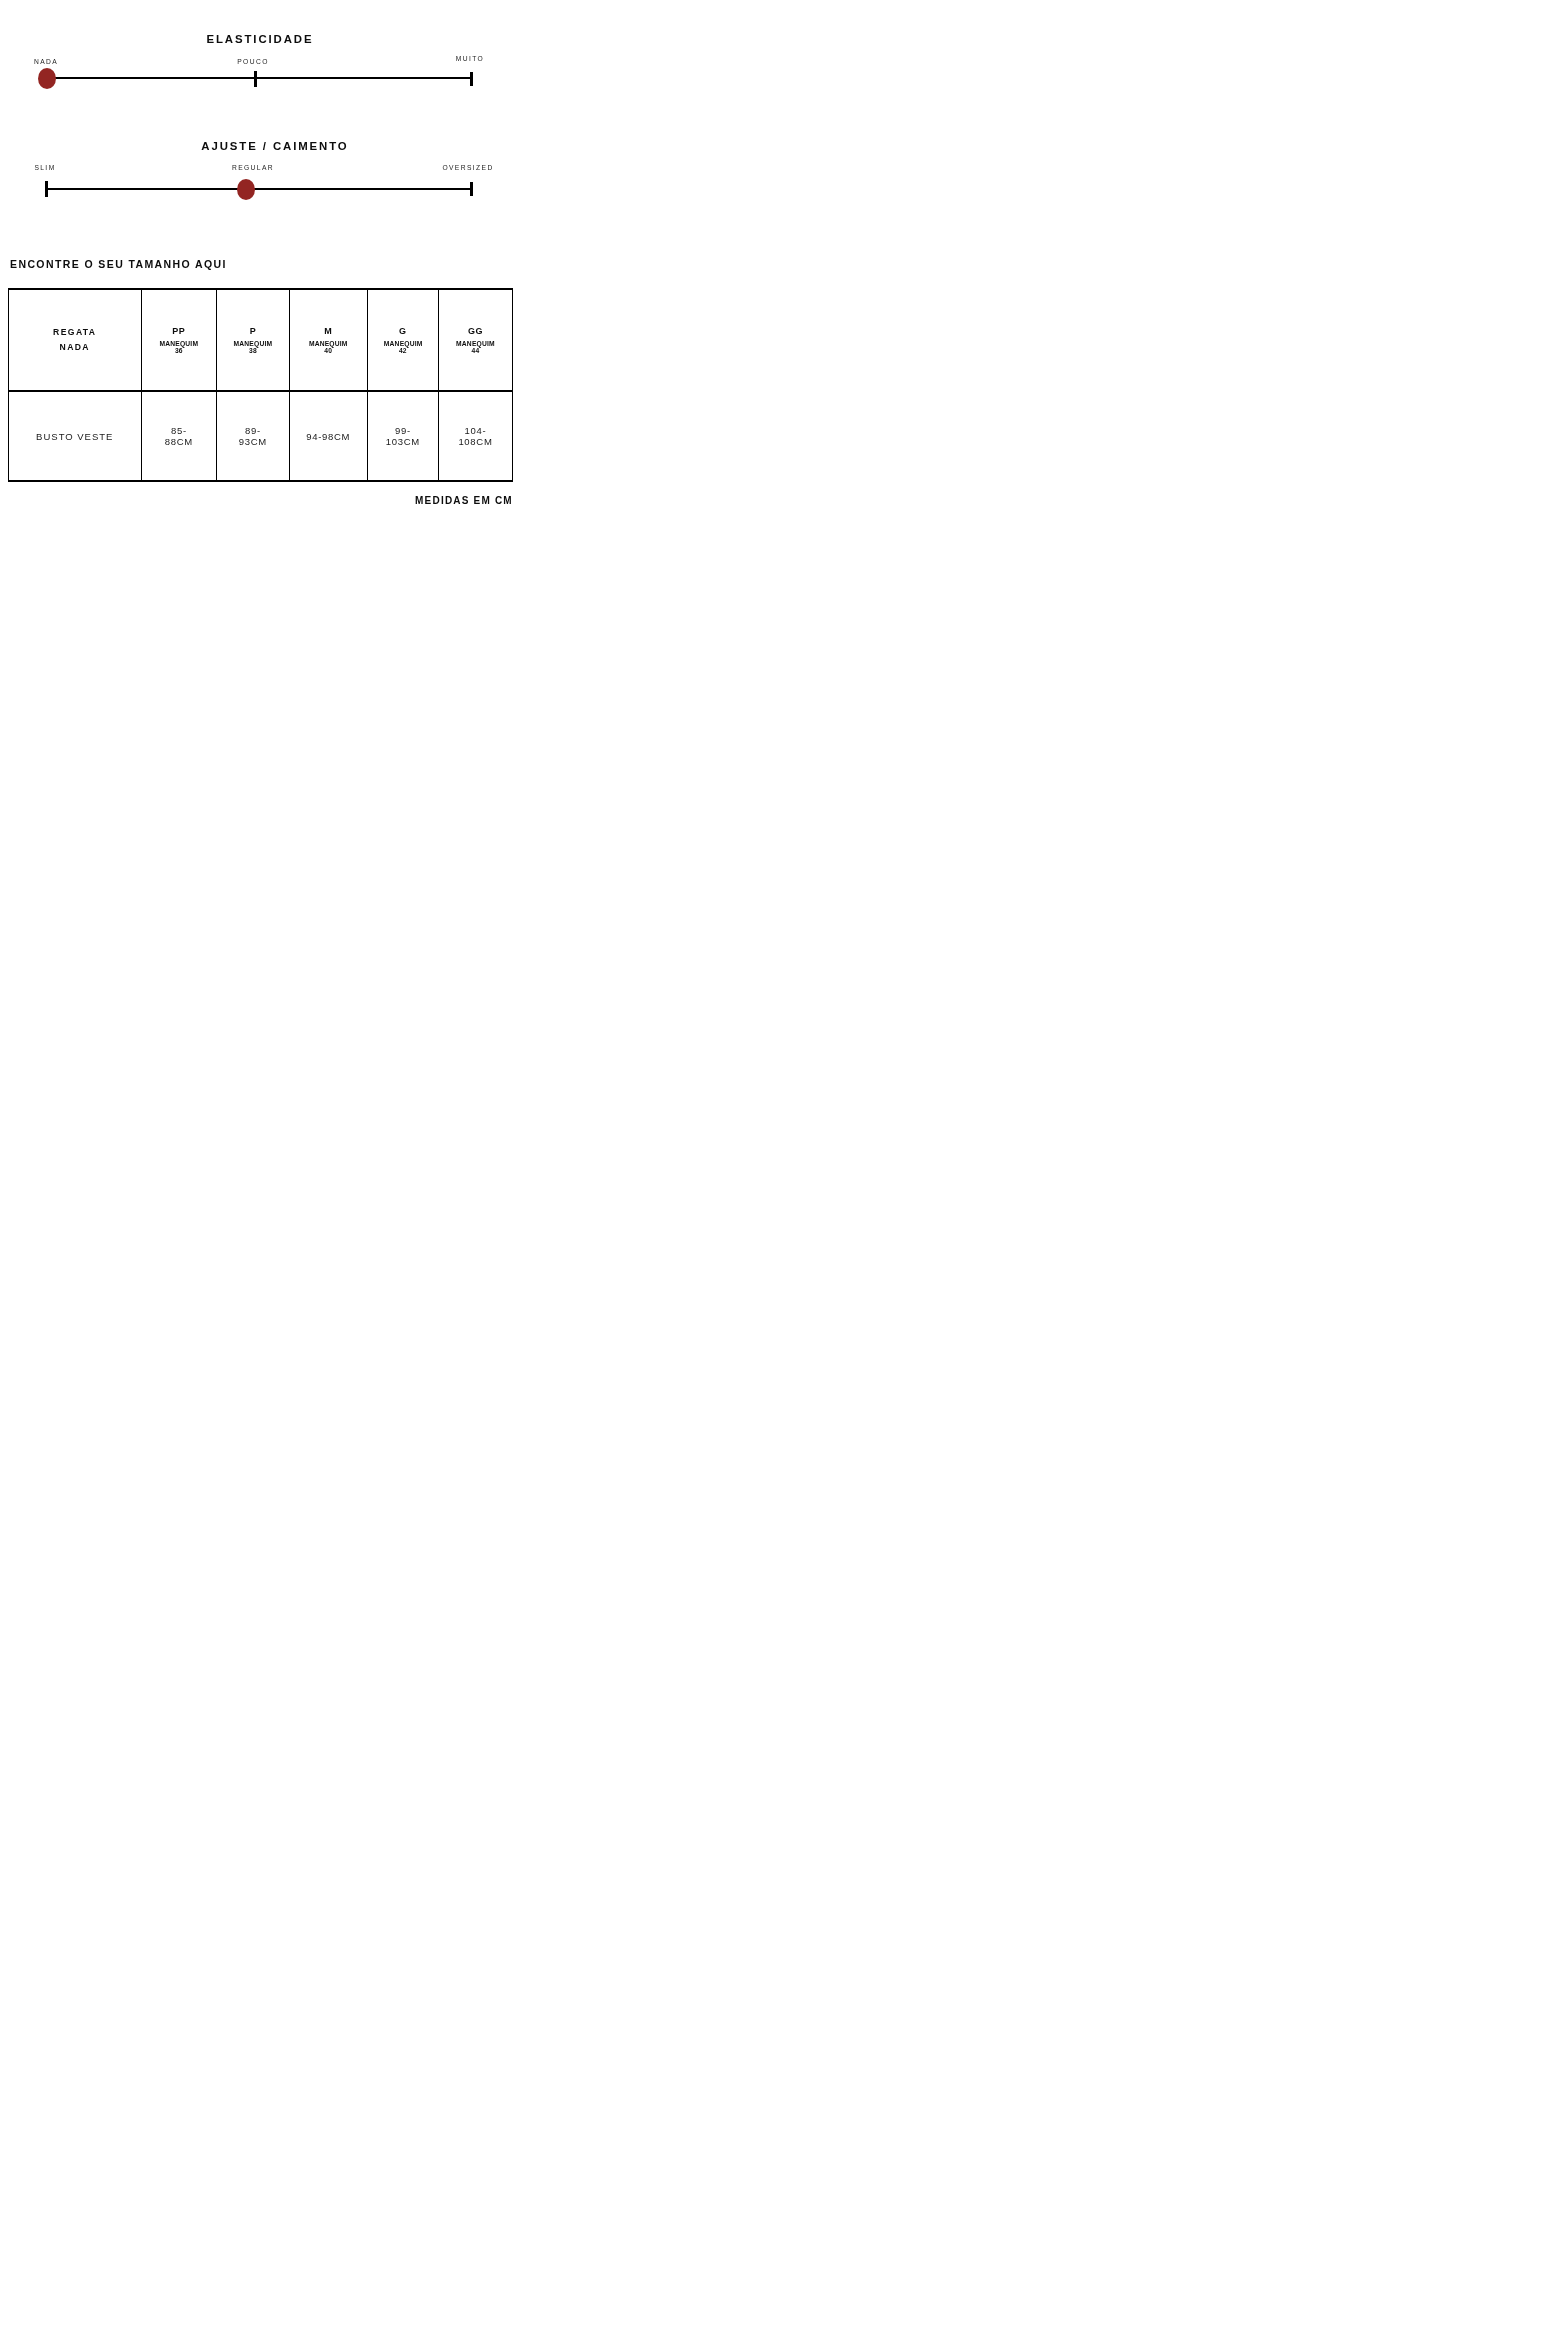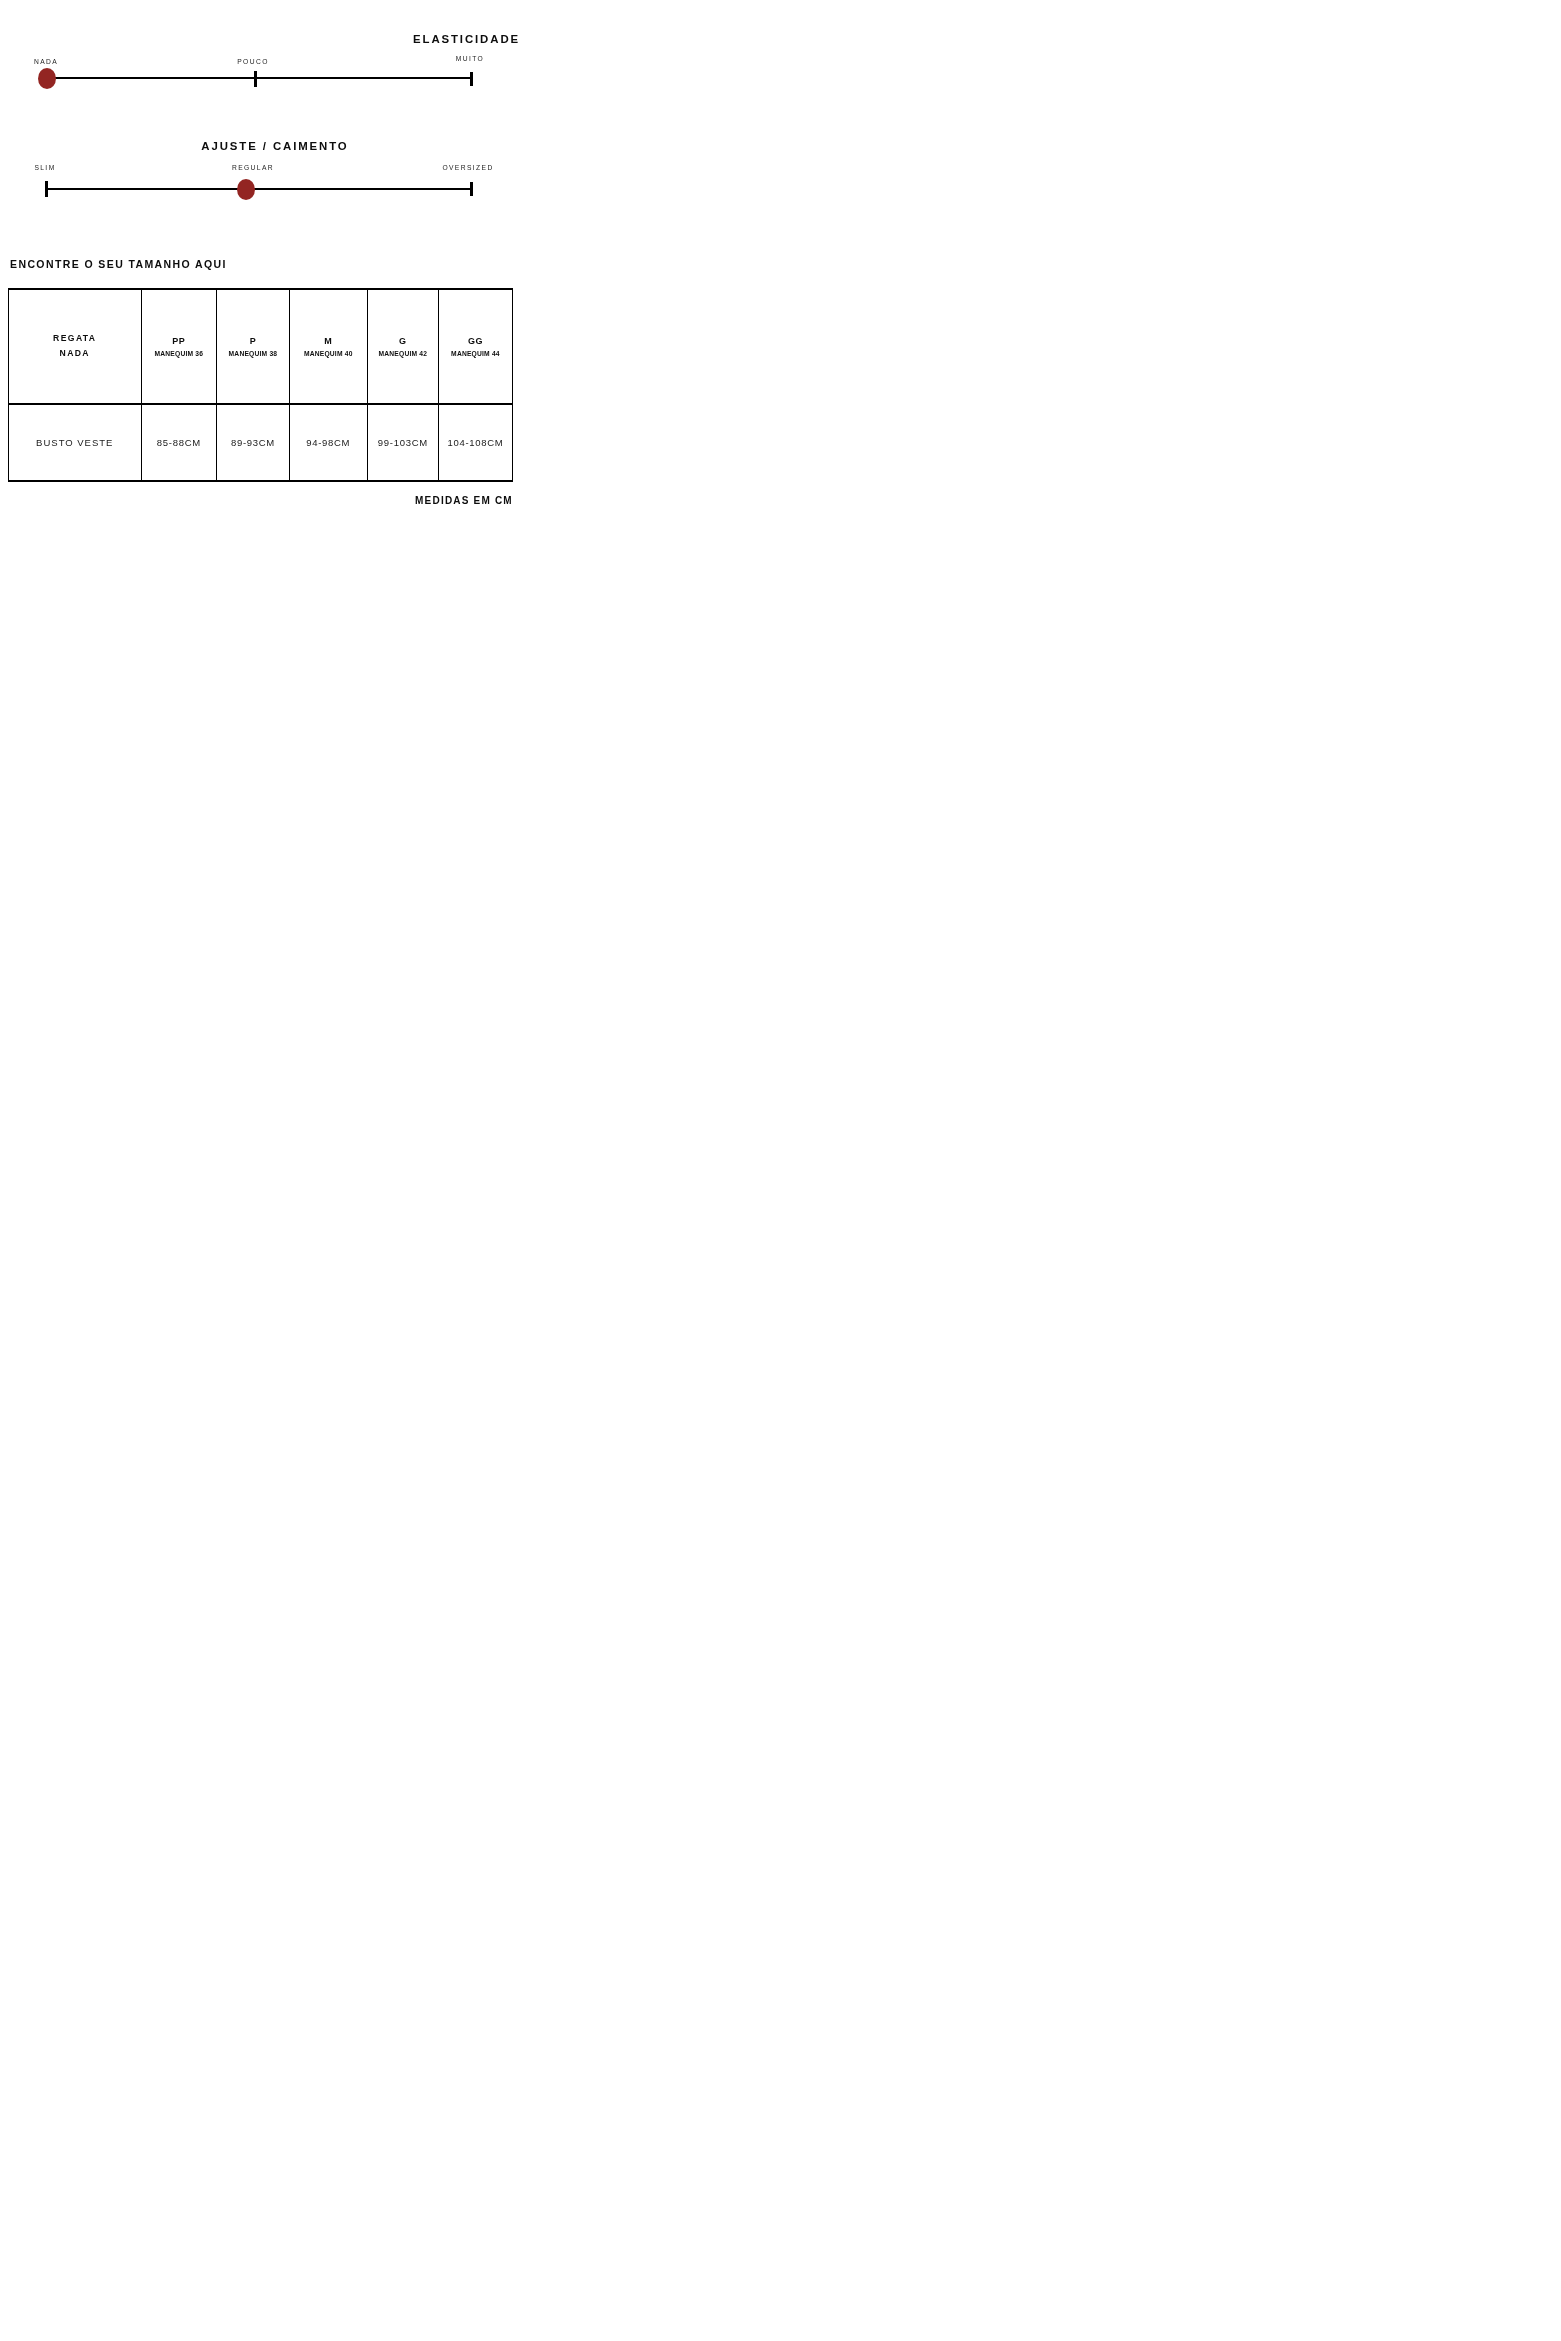--- a/index.html
+++ b/index.html
@@ -40,40 +40,40 @@
   }
   .size-table-wrap { position:absolute; left:8px; top:288px; width:505px; height:194px; }
   table.size-table {
     border-collapse:collapse; table-layout:fixed;
     width:100%; height:100%;
   }
   table.size-table th, table.size-table td {
     border:1.4px solid #000;
     border-top-width:2.4px; border-bottom-width:2.4px;
     text-align:center; vertical-align:middle;
-    padding:4px; overflow:hidden;
+    padding:16px; overflow:hidden;
   }
   .product-name { font-size:8.6px; font-weight:700; letter-spacing:1.4px; line-height:1.75; color:#0d0d0d; }
   .size-code { font-size:9px; font-weight:700; letter-spacing:0.5px; color:#0d0d0d; }
   .size-mannequin { font-size:6.7px; font-weight:700; letter-spacing:0.2px; color:#0d0d0d; margin-top:4.3px; }
   .row-label { font-size:9.5px; font-weight:400; letter-spacing:1px; color:#1a1a1a; }
   .cell-value { font-size:9.5px; font-weight:400; letter-spacing:0.7px; color:#1a1a1a; }
   .footnote {
     position:absolute; right:7.1px; top:495px;
     font-size:10px; font-weight:700;
     letter-spacing:1.2px; color:#0d0d0d;
   }
 </style>
 </head>
 <body>
 
 <div class="page">
 
   <section>
-    <h2 class="slider-title" style="top:33px;text-align:right;">ELASTICIDADE</h2>
+    <h2 class="slider-title" style="top:33px;">ELASTICIDADE</h2>
 
     <span class="slider-label" style="left:46px;  top:61px;">NADA</span>
     <span class="slider-label" style="left:253px; top:61px;">POUCO</span>
     <span class="slider-label" style="left:470px; top:58px;">MUITO</span>
 
     <div class="track" style="left:47px; top:77px; width:424px;"></div>
     <div class="tick" style="left:254px; top:71px; height:16px;"></div>
     <div class="tick" style="left:470px; top:72px; height:14.3px;"></div>
     <div class="marker" style="left: 38px; top: 68px; background: rgb(147, 37, 34);"></div>
   </section>

